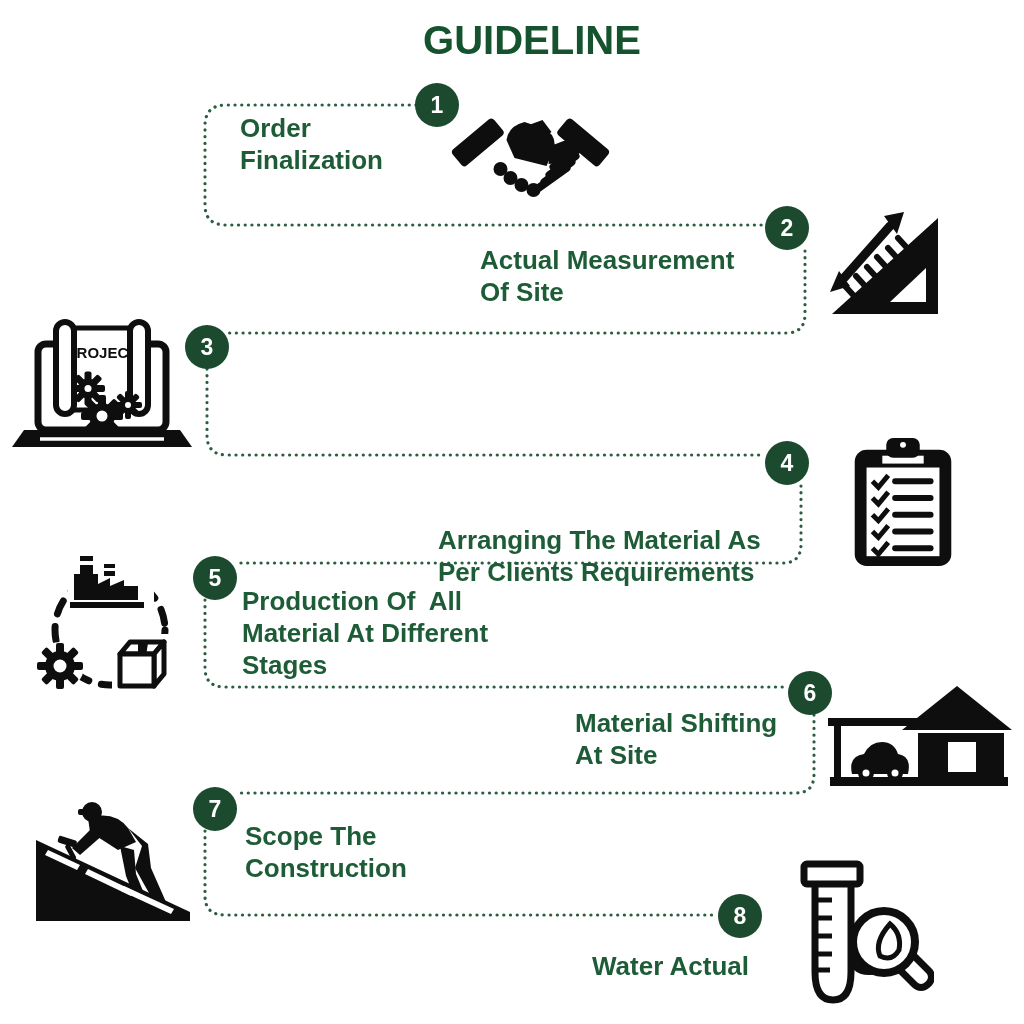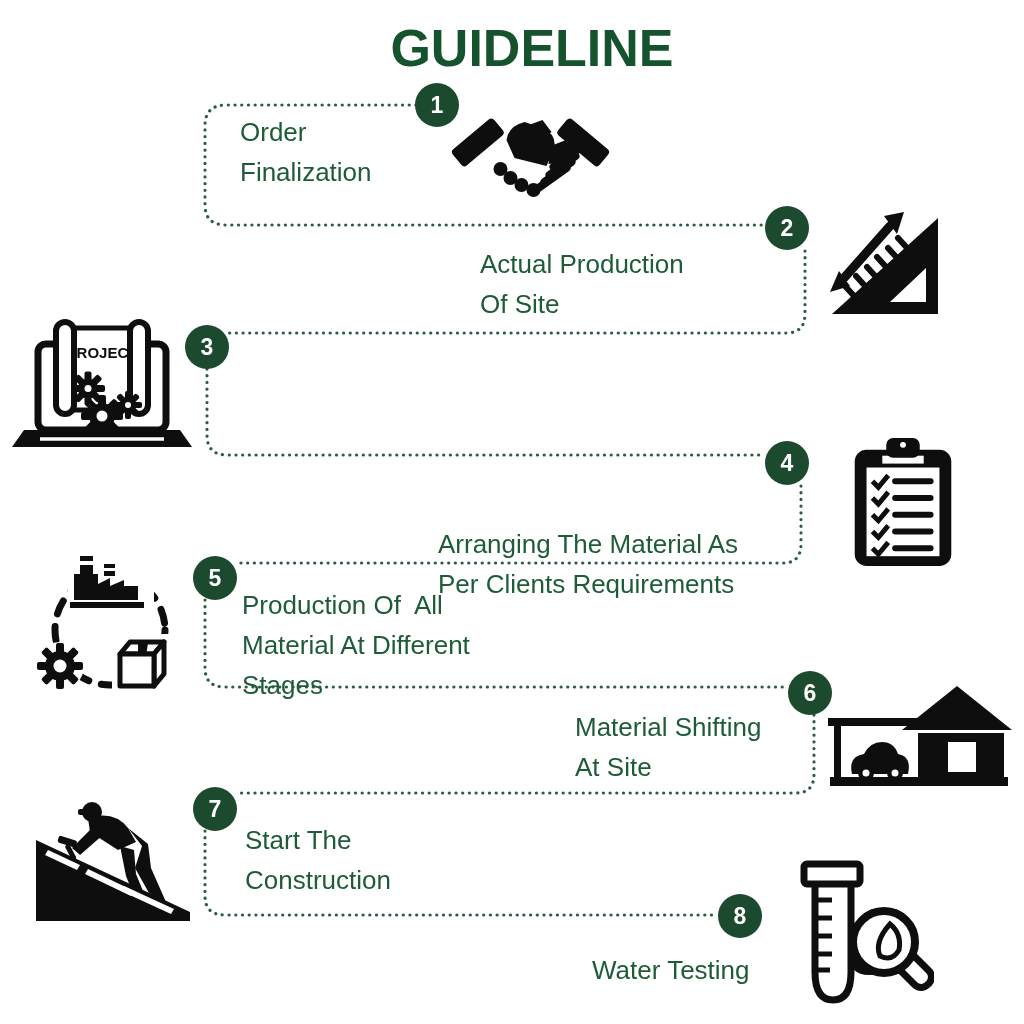--- a/index.html
+++ b/index.html
@@ -2,33 +2,33 @@
 <html style="--background: #ffffff; --title-green: #15522e; --text-green: #1e5c38; --circle-green: #1b4a2e; --connector-green: #2b5e41; --icon-black: #0e0e0e;"><head>
 <meta charset="utf-8">
 <style>
   html,body{margin:0;padding:0;background:#fff;}
   #canvas{
     position:relative;width:1024px;height:1024px;background:var(--background,#fff);
     overflow:hidden;font-family:"Liberation Sans",sans-serif;
   }
   .title{
     position:absolute;top:18px;left:40px;width:984px;text-align:center;
-    font-size:52px;font-weight:bold;letter-spacing:0px;color:var(--title-green,#15522e);
+    font-size:40px;font-weight:bold;letter-spacing:0px;color:var(--title-green,#15522e);
     margin:0;
   }
   svg.connector{position:absolute;left:0;top:0;}
   .num-circle{
     position:absolute;width:44px;height:44px;border-radius:50%;
     background:var(--circle-green,#1b4a2e);color:#fff;
     display:flex;align-items:center;justify-content:center;
     font-size:23px;font-weight:bold;
   }
   .step-title{
     position:absolute;color:var(--text-green,#1e5c38);
-    font-size:26px;font-weight:normal;line-height:40px;white-space:pre-wrap;
+    font-size:26px;font-weight:bold;line-height:32px;white-space:pre-wrap;
   }
   .icon{position:absolute;}
 </style>
 </head>
 <body>
 
 <div id="canvas">
 
   <h1 class="title">GUIDELINE</h1>
 
@@ -46,32 +46,32 @@
   <div class="num-circle" style="left:765px;top:206px;">2</div>
   <div class="num-circle" style="left:185px;top:325px;">3</div>
   <div class="num-circle" style="left:765px;top:441px;">4</div>
   <div class="num-circle" style="left:193px;top:556px;">5</div>
   <div class="num-circle" style="left:788px;top:671px;">6</div>
   <div class="num-circle" style="left:193px;top:787px;">7</div>
   <div class="num-circle" style="left:718px;top:894px;">8</div>
 
   <div class="step-title" style="left:240px;top:112px;">Order
 Finalization</div>
-  <div class="step-title" style="left:480px;top:244px;">Actual Production
+  <div class="step-title" style="left:480px;top:244px;">Actual Measurement
 Of Site</div>
   <div class="step-title" style="left:438px;top:476px;margin-top:48px;">Arranging The Material As
 Per Clients Requirements</div>
   <div class="step-title" style="left:575px;top:707px;">Material Shifting
 At Site</div>
   <div class="step-title" style="left:242px;top:585px;">Production Of  All
 Material At Different
 Stages</div>
-  <div class="step-title" style="left:245px;top:820px;">Start The
+  <div class="step-title" style="left:245px;top:820px;">Scope The
 Construction</div>
-  <div class="step-title" style="left:592px;top:950px;">Water Testing</div>
+  <div class="step-title" style="left:592px;top:950px;">Water Actual</div>
 
   <svg class="icon" style="left:448px;top:106px;" width="165" height="105" viewBox="0 0 160 105">
     <g fill="#0e0e0e">
       <rect x="0" y="26" width="54" height="21" rx="4" transform="rotate(-40 27 36)"></rect>
       <rect x="106" y="26" width="54" height="21" rx="4" transform="rotate(40 133 36)"></rect>
       <path d="M56,34 Q58,20 74,16 L92,22 Q106,28 104,42 L96,60 L64,52 Z"></path>
       <path d="M70,22 L92,14 L101,26 L85,38 Z"></path>
       <path d="M100,40 L126,30 L120,56 L98,58 Z"></path>
       <circle cx="50" cy="63" r="7"></circle>
         <circle cx="60" cy="72" r="7"></circle>

